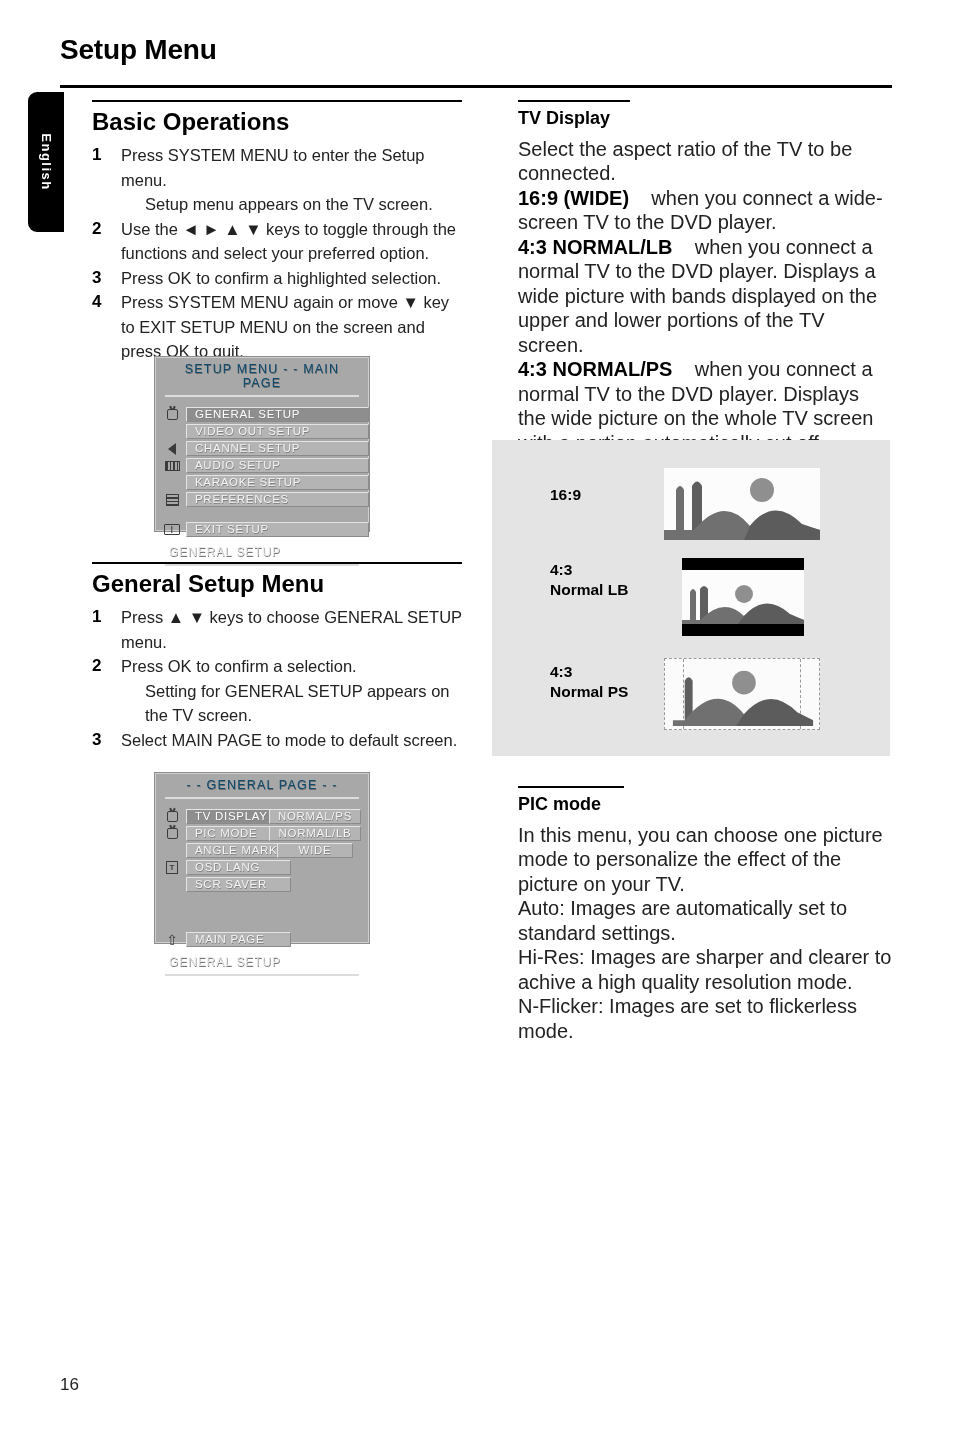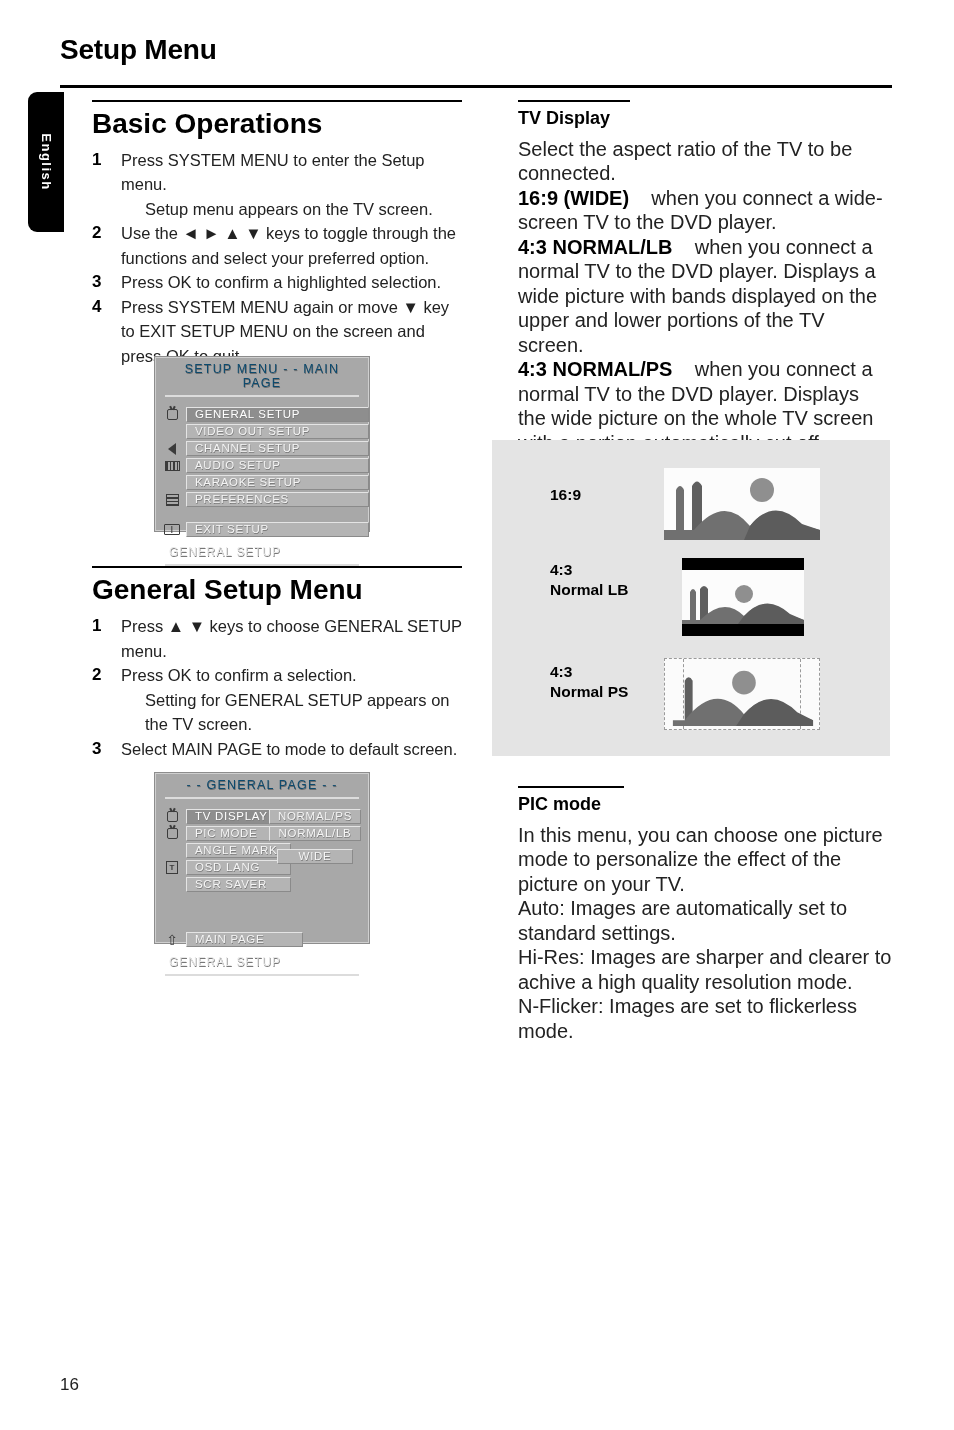--- a/index.html
+++ b/index.html
@@ -56,21 +56,21 @@
   #col-right { left: 518px; top: 100px; width: 374px; }
 
   
   .sec-rule {
     height: 2px; background: #000;
     margin-bottom: 7px;
   }
   .sec-rule.wide  { width: 370px; }
   .sec-rule.short { width: 112px; }
   .sec-title {
-    font-size: 28px; font-weight: bold;
+    font-size: 24px; font-weight: bold;
     color: #000;
     margin: 0 0 8px 0;
     line-height: 1.1;
   }
   .sec-title.small { font-size: 18px; }
 
   
   .steps { margin: 0; padding: 0; }
   .step {
     position: relative;
@@ -407,29 +407,29 @@
       <span class="osd-icon"></span>
       <span class="osd-item" style="flex:none;width:105px">SCR SAVER</span>
     </div>
 
     <div style="height:38px"></div>
 
     <div class="osd-row">
       <span class="osd-icon">
           <span class="ic-up">⇧</span>
         </span>
-      <span class="osd-item" style="flex:none;width:117px">MAIN PAGE</span>
+      <span class="osd-item" style="flex:none;width:105px">MAIN PAGE</span>
     </div>
 
     <div class="osd-footer">GENERAL SETUP</div>
     <div class="osd-hr"></div>
 
     <div class="osd-col-right">
       <div class="osd-item center" style="margin-bottom:2px">NORMAL/PS</div>
-      <div class="osd-item center" style="margin-bottom:8px">NORMAL/LB</div>
+      <div class="osd-item center" style="margin-bottom:2px">NORMAL/LB</div>
       <div class="osd-item center" style="width:76px;margin-left:8px">WIDE</div>
     </div>
   </div>
 </div>
 
 <div class="col" id="col-right">
 
   <div class="sec-rule short"></div>
   <div class="sec-title small">TV Display</div>
 

